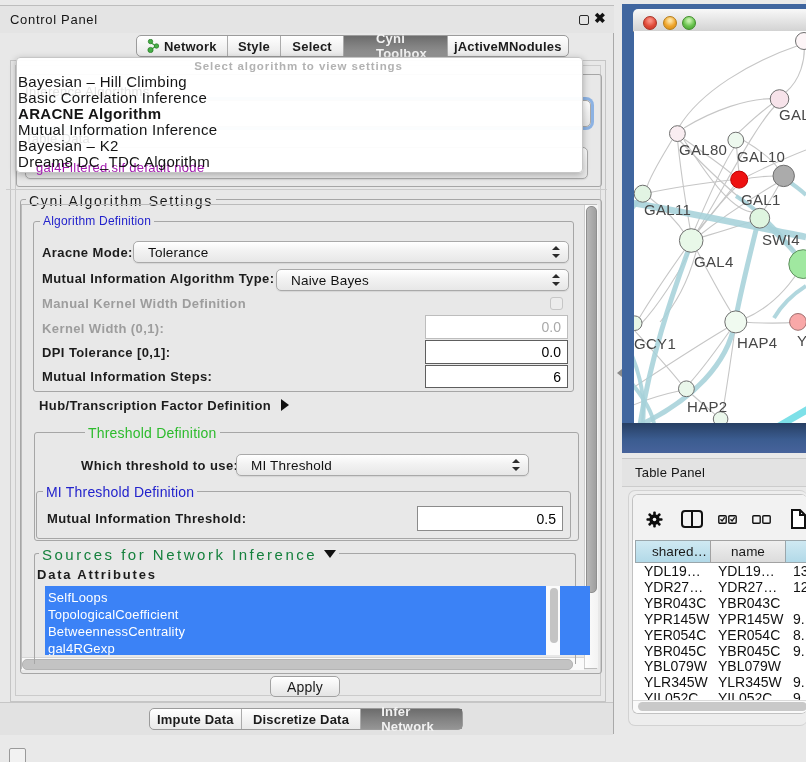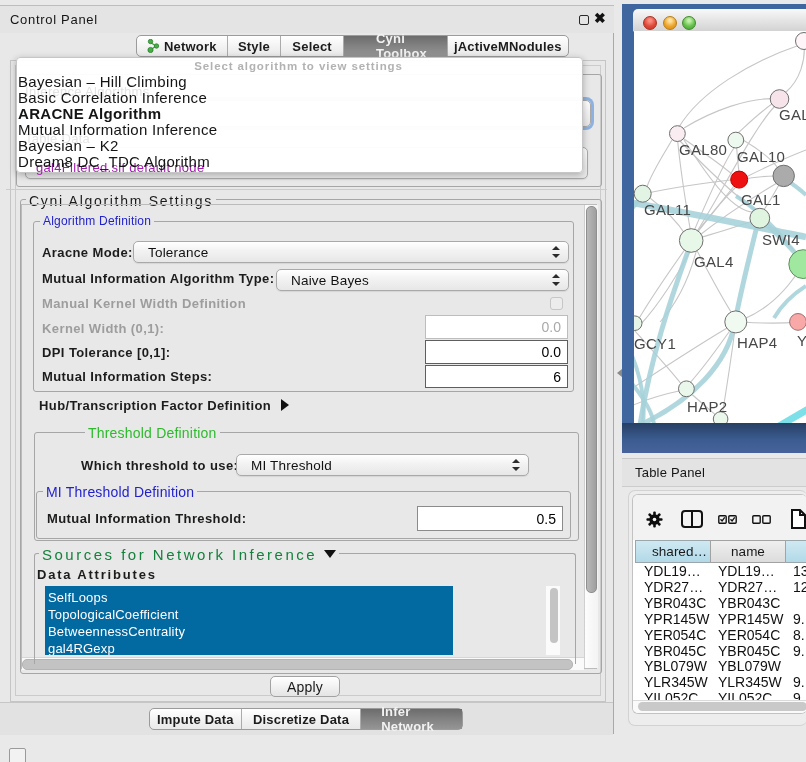--- a/index.html
+++ b/index.html
@@ -136,21 +136,21 @@
 
 <div class="lbl abs" style="left:47px;top:511px;">Mutual Information Threshold:</div>
 <div class="tf" style="left:417px;top:506px;width:144px;height:23px;border:1px solid #8b8b8b;">
     <span class="tv">0.5</span>
   </div>
 
 <div class="grp" style="left:34px;top:553px;width:540px;height:110px;border-bottom:none;border-bottom-left-radius:0;border-bottom-right-radius:0;"></div>
 <div class="gtitle" style="left:39px;top:546px;font-size:15px;color:#15803d;letter-spacing:2.5px;text-align:center;">Sources for Network Inference <span style="display:inline-block;width:0;height:0;border-left:6.5px solid transparent;border-right:6.5px solid transparent;border-top:8px solid #111;vertical-align:2px;"></span></div>
 <div class="lbl abs" style="left:37px;top:567px;letter-spacing:1.8px;">Data Attributes</div>
 
-<div class="abs" style="left:45px;top:586px;width:408px;height:69px;background:#0369a1;overflow:hidden;">
+<div class="abs" style="left:45px;top:586px;width:545px;height:69px;background:#3b82f6;overflow:hidden;">
   <div style="position:absolute;left:3px;top:2.5px;font-size:13px;color:#fff;line-height:17.1px;letter-spacing:.2px;">SelfLoops<br>TopologicalCoefficient<br>BetweennessCentrality<br>gal4RGexp</div>
 </div>
 <div class="abs" style="left:546px;top:586px;width:14px;height:69px;background:#fbfbfb;"></div>
 <div class="abs" style="left:550px;top:588px;width:8px;height:55px;background:#c4c4c4;border-radius:4px;"></div>
 
 <div class="abs" style="left:270px;top:676px;width:68px;height:19px;border:1px solid #a2a2a2;border-radius:5px;background:linear-gradient(#ffffff,#f0f0f0 55%,#e4e4e4);display:flex;align-items:center;justify-content:center;font-size:14px;color:#1a1a1a;letter-spacing:.2px;">Apply</div>
 
 <div class="abs" style="left:0;top:702px;width:613px;height:32px;background:#e2e2e2;border-top:1px solid #c6c6c6;"></div>
 <div class="seg" style="left:149px;top:708px;width:314px;">
   <div class="s" style="width:92px;">Impute Data</div>

